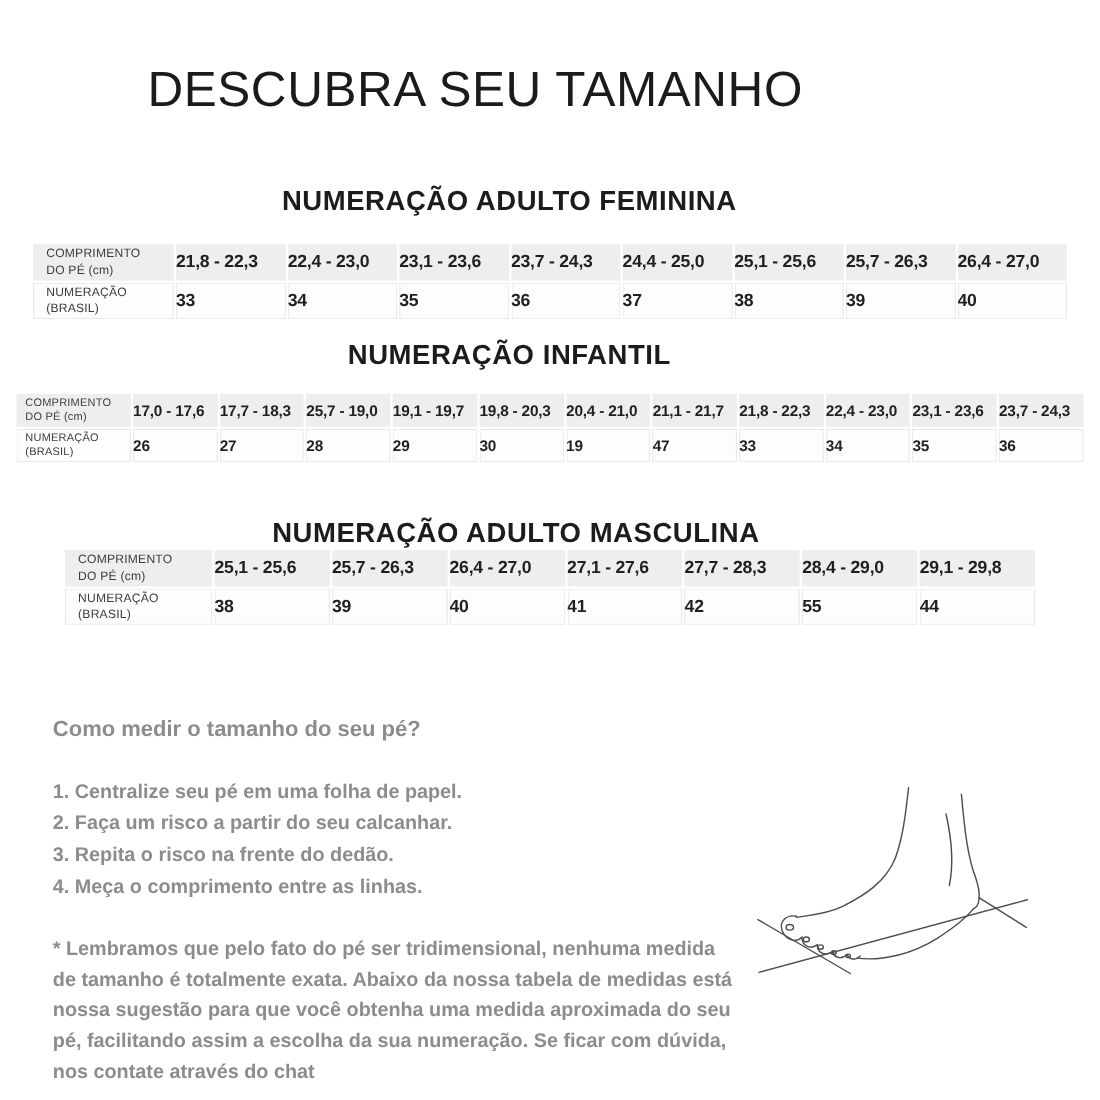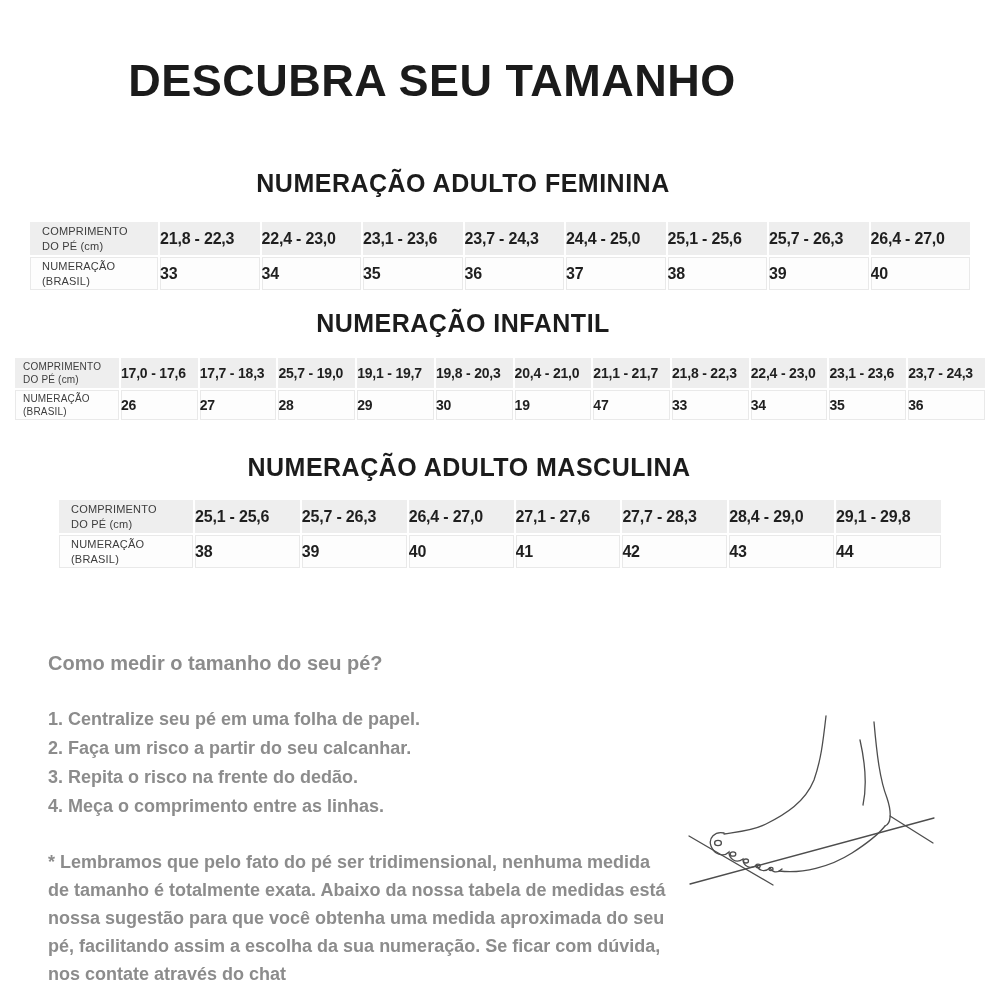--- a/index.html
+++ b/index.html
@@ -3,29 +3,29 @@
 <meta charset="utf-8">
 <style>
   * { margin:0; padding:0; box-sizing:border-box; }
   html,body { background:#ffffff; }
   #canvas {
     position:relative; width:1000px; height:1000px; background:#ffffff;
     font-family:"Liberation Sans", sans-serif; overflow:hidden;
   }
   .page-title {
     position:absolute; top:56px; left:0; width:864px; text-align:center;
-    font-size:45px; font-weight:bold; color:#1b1b1b; letter-spacing:0.5px; line-height:50px;
+    font-size:45px; font-weight:normal; color:#1b1b1b; letter-spacing:0.5px; line-height:50px;
   }
   .section-title {
     position:absolute; left:0; width:926px; text-align:center;
     font-size:25px; font-weight:bold; color:#1c1c1c; letter-spacing:0.5px; line-height:30px;
   }
   .st1 { top:168px; }
   .st2 { top:308px; }
-  .st3 { top:452px;padding-left:12px; }
+  .st3 { top:470px;padding-left:12px; }
 
   .tbl-wrap { position:absolute; }
   .t1 { left:28px;  top:220px; width:944px; }
   .t2 { left:13px;  top:356px; width:974px; }
   .t3 { left:57px;  top:498px; width:886px; }
 
   table.size-table { border-collapse:separate; border-spacing:2px; table-layout:fixed; width:100%; }
   table.size-table td { vertical-align:middle; overflow:hidden; white-space:nowrap; }
   tr.hdr td { background:#eeeeee; }
   tr.vals td { background:#fdfdfd; box-shadow:inset 0 0 0 1px #e9e9e9;margin-top:48px; }
@@ -188,21 +188,21 @@
       <tr class="vals">
         <td class="lbl">
           <span>NUMERAÇÃO</span><br>
           <span>(BRASIL)</span>
         </td>
         <td class="val">38</td>
         <td class="val">39</td>
         <td class="val">40</td>
         <td class="val">41</td>
         <td class="val">42</td>
-        <td class="val">43</td>
+        <td class="val">55</td>
         <td class="val">44</td>
       </tr>
     </tbody>
       </table>
   </div>
 
   <div class="howto">
     <div class="howto-heading">Como medir o tamanho do seu pé?</div>
     <ul class="howto-steps">
       <li>1. Centralize seu pé em uma folha de papel.</li>

